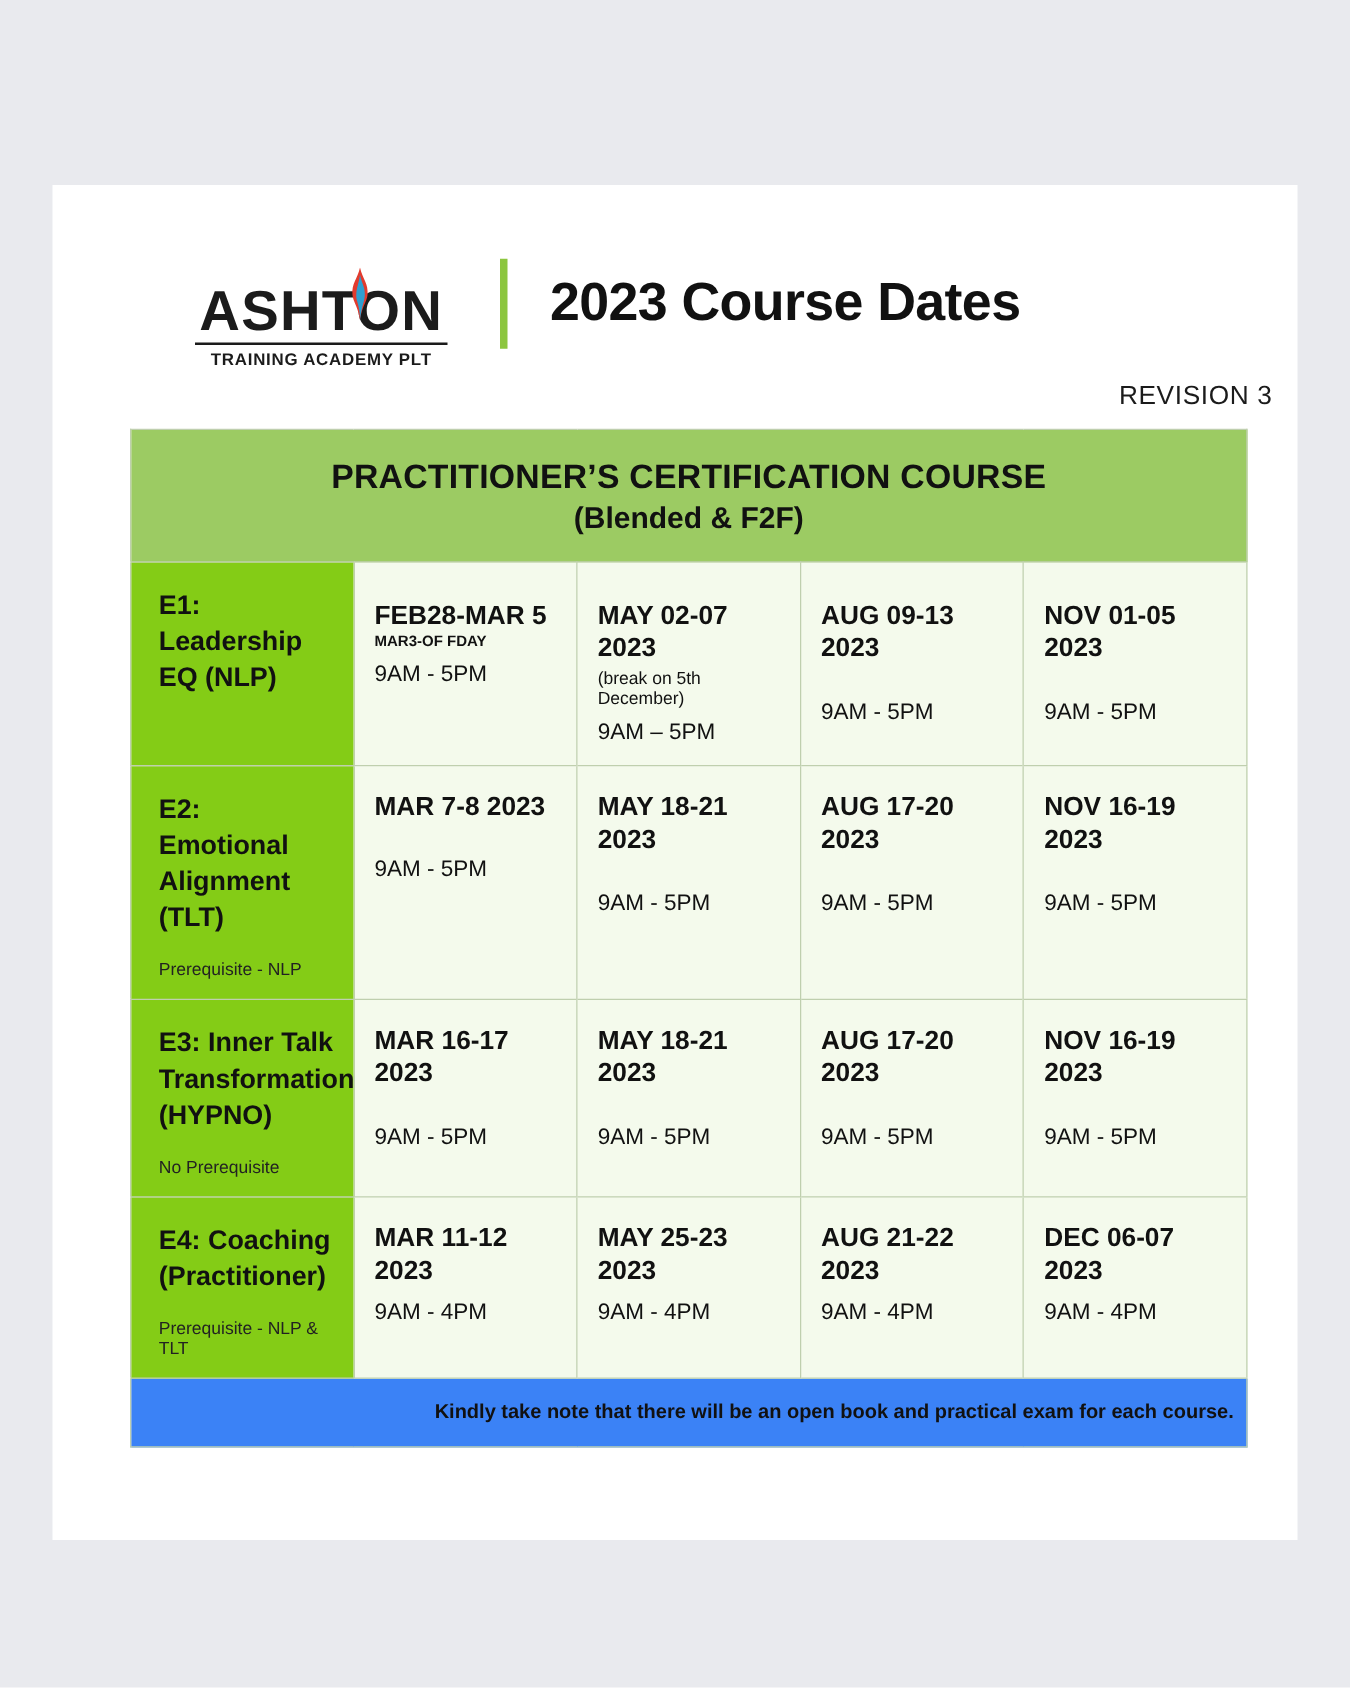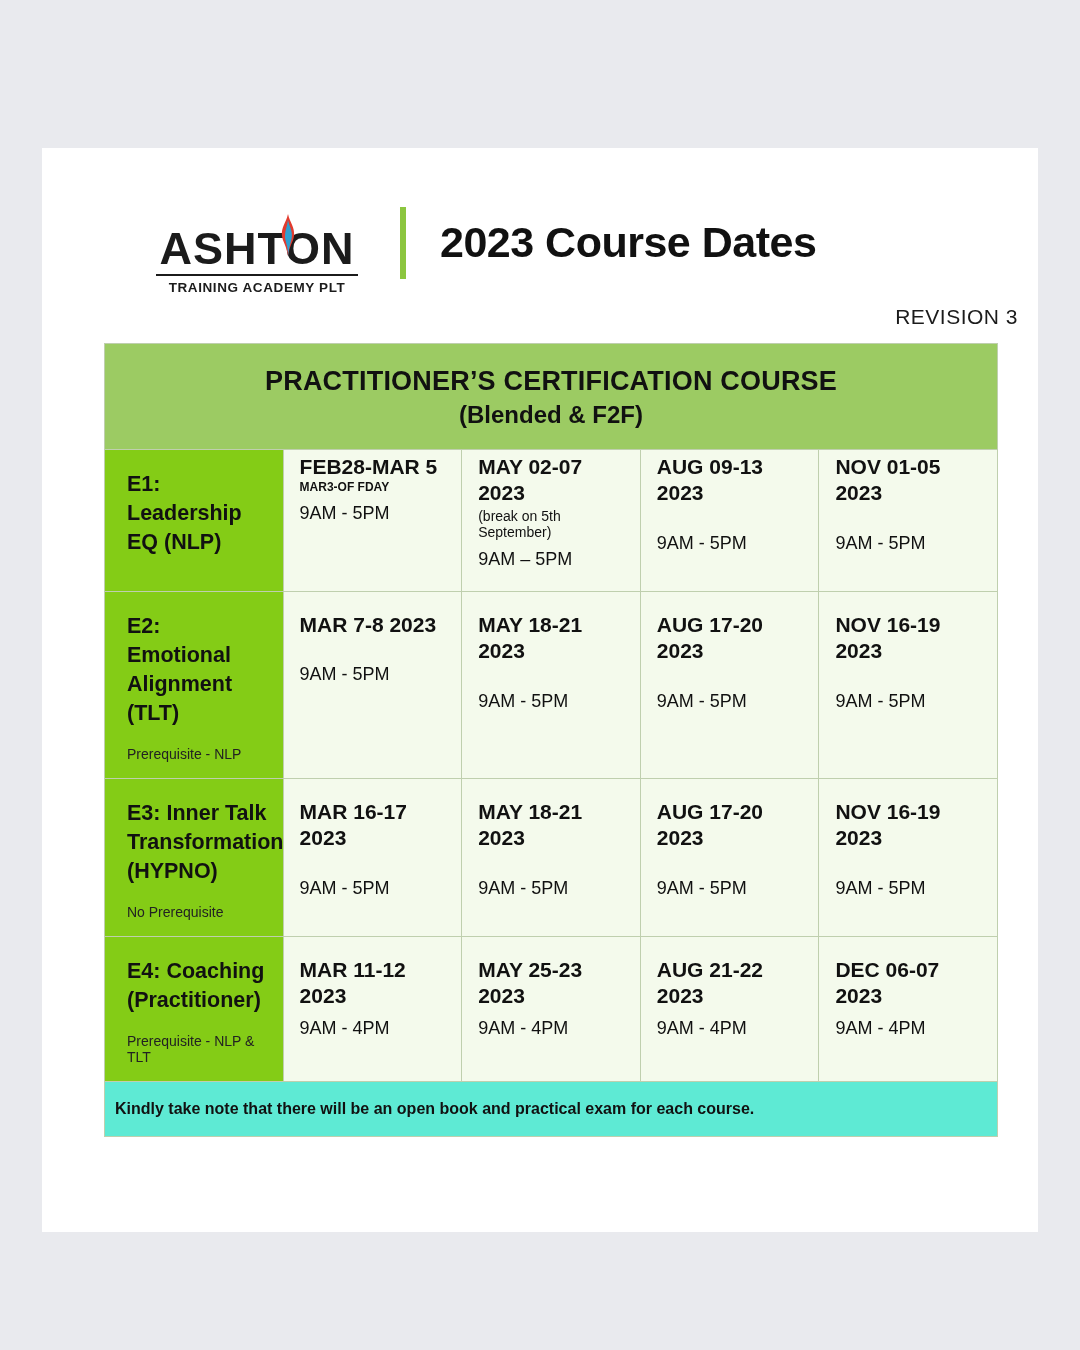--- a/index.html
+++ b/index.html
@@ -156,28 +156,28 @@
     line-height: 1.2;
     margin-top: 1px;
   }
   .date-time {
     font-size: 18px;
     color: #111111;
     margin-top: 8px;
   }
   .spacer-time { margin-top: 26px; }
   .footnote-row td {
-    background: #5eead4;
-    text-align: left;
+    background: #3b82f6;
+    text-align: right;
     padding: 18px 10px;
     font-size: 16px;
     font-weight: bold;
     color: #111111;
   }
-  .r1 .cell-date { padding-top: 4px; }
+  .r1 .cell-date { padding-top: 30px; }
 </style>
 </head>
 <body>
 
 <div class="page">
 
   <div class="header">
     <div class="logo-block">
       <div class="logo-word">
         <span>ASHTON</span>
@@ -209,21 +209,21 @@
         <div class="course-title">E1: Leadership EQ (NLP)</div>
         <div class="prereq"></div>
       </td>
       <td class="cell-date">
         <div class="date-main">FEB28-MAR 5</div>
         <div class="date-note">MAR3-OF FDAY</div>
         <div class="date-time">9AM - 5PM</div>
       </td>
       <td class="cell-date">
         <div class="date-main">MAY 02-07 2023</div>
-        <div class="date-note-reg">(break on 5th September)</div>
+        <div class="date-note-reg">(break on 5th December)</div>
         <div class="date-time">9AM – 5PM</div>
       </td>
       <td class="cell-date">
         <div class="date-main">AUG 09-13 2023</div>
         <div class="date-time spacer-time">9AM - 5PM</div>
       </td>
       <td class="cell-date">
         <div class="date-main">NOV 01-05 2023</div>
         <div class="date-time spacer-time">9AM - 5PM</div>
       </td>

